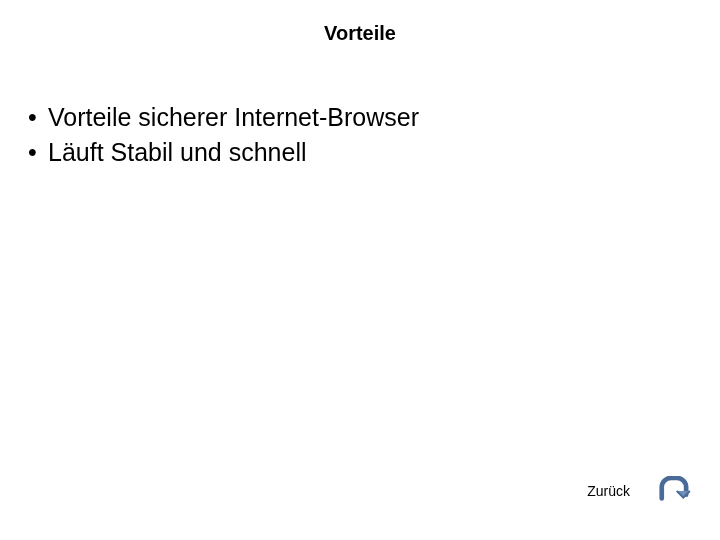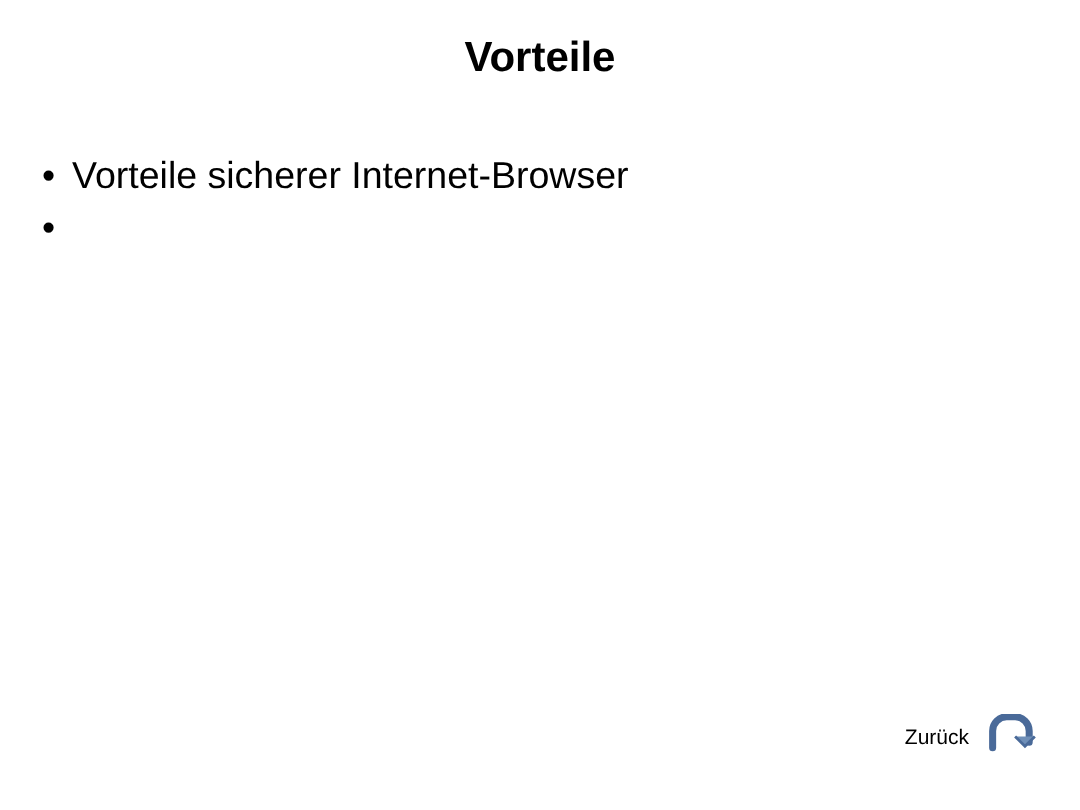--- a/index.html
+++ b/index.html
@@ -15,21 +15,21 @@
       color: #000000;
       position: relative;
       overflow: hidden;
     }
     .title {
       position: absolute;
       top: 22px;
       left: 0;
       width: 100%;
       text-align: center;
-      font-size: 28px;
+      font-size: 20px;
       font-weight: bold;
     }
     .bullets {
       position: absolute;
       top: 100px;
       left: 28px;
       font-size: 25px;
       line-height: 1.4;
     }
     .bullet-row {
@@ -40,21 +40,21 @@
       display: inline-block;
       width: 20px;
       flex-shrink: 0;
     }
     .back-link {
       position: absolute;
       bottom: 34px;
       right: 28px;
       display: flex;
       align-items: center;
-      gap: 8px;
+      gap: 24px;
     }
     .back-label {
       font-size: 14px;
       color: #000000;
     }
     .back-icon {
       width: 38px;
       height: 30px;
       display: inline-block;
     }
@@ -69,20 +69,21 @@
 
 <h1 class="title">Vorteile</h1>
 
 <div class="bullets">
   <div class="bullet-row">
     <span class="bullet-dot">•</span>
     <span>Vorteile sicherer Internet-Browser</span>
   </div>
   <div class="bullet-row">
     <span class="bullet-dot">•</span>
+    <span>Läuft Stabil und schnell</span>
   </div>
 </div>
 
 <div class="back-link">
   <span class="back-label">Zurück</span>
   <span class="back-icon">
     <svg viewBox="0 0 40 32">
       <path d="M 8 24 L 8 12 A 10 10 0 0 1 18 2 L 24 2 A 10 10 0 0 1 34 12 L 34 20" fill="none" stroke-width="5" stroke-linecap="round" stroke="#4a6a99"></path>
       <path d="M 27 17 L 34 24 L 41 17 Z" transform="translate(-3,-1)" stroke="none" fill="#6f8fb8"></path>
       <path d="M 27 17 L 34 24 L 41 17" transform="translate(-3,-1)" fill="none" stroke-width="2" stroke="#4a6a99"></path>

